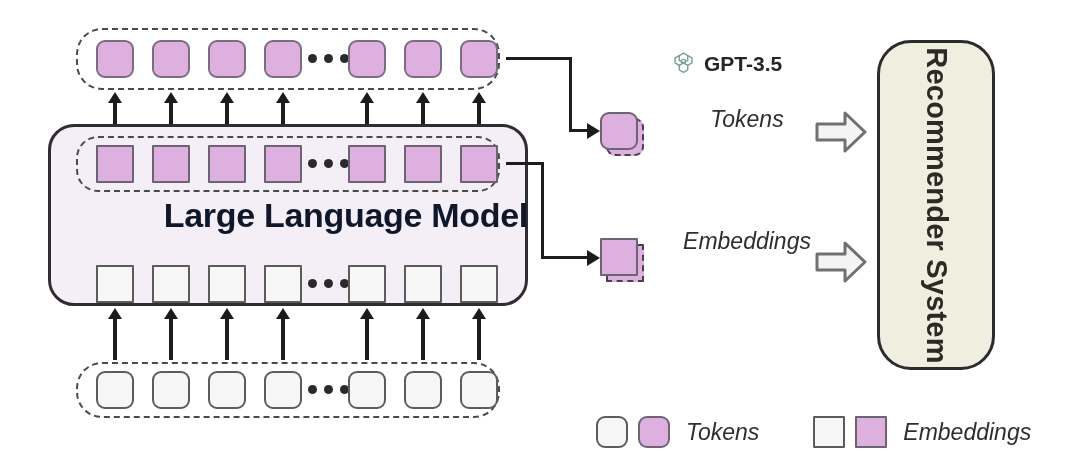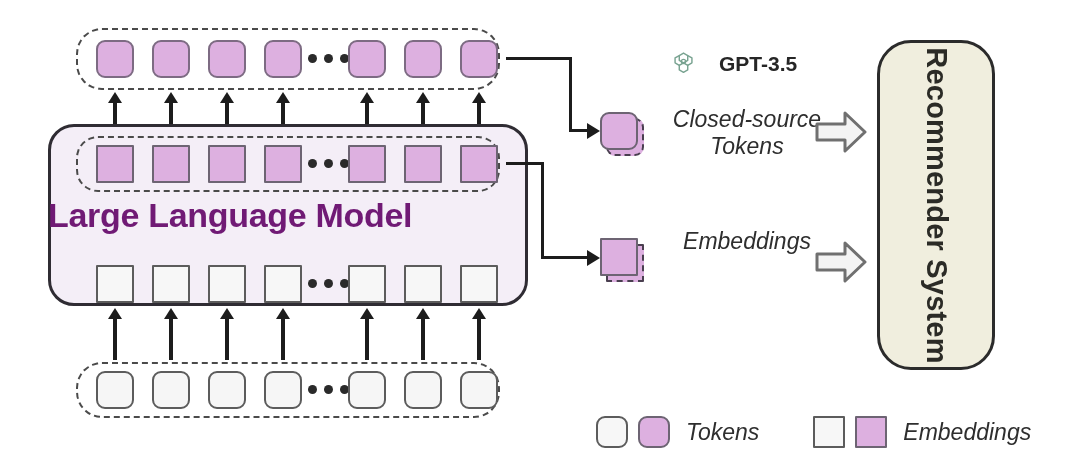--- a/index.html
+++ b/index.html
@@ -41,22 +41,22 @@
   .dots{position:absolute;display:flex;gap:7px;align-items:center;}
   .dots i{display:block;width:9px;height:9px;border-radius:50%;background:#2a2a2a;}
 
   
   #llm-box{
     position:absolute;left:48px;top:124px;width:480px;height:182px;
     background:#f4eef7;border:3px solid #2f2c33;border-radius:26px;box-sizing:border-box;
   }
   #llm-title{
     position:absolute;left:48px;top:196px;width:480px;
-    text-align:left;font-size:34px;font-weight:bold;letter-spacing:-.3px;
-    color:#701a75;
+    text-align:right;font-size:34px;font-weight:bold;letter-spacing:-.3px;
+    color:#0f172a;
   }
   #input-caption{
     position:absolute;left:48px;top:424px;width:480px;text-align:center;
     font-size:21px;color:#3c3c3c;
   }
 
   
   .varrow{position:absolute;width:14px;}
   .varrow .stem{position:absolute;left:5px;top:8px;width:4px;background:#1c1c1c;}
   .varrow .head{
@@ -83,21 +83,21 @@
   }
   .stack .front{
     position:absolute;left:0;top:0;width:38px;height:38px;box-sizing:border-box;
     background:#ddb0e0;border:2px solid #6d6473;
   }
   .stack.rounded .back,.stack.rounded .front{border-radius:9px;}
   .stack.square .back,.stack.square .front{border-radius:1px;}
 
   
   .brand{
-    position:absolute;display:flex;align-items:center;gap:24px;
+    position:absolute;display:flex;align-items:center;gap:9px;
     font-size:21px;font-weight:bold;color:#262626;white-space:nowrap;
   }
   .ital-label{
     position:absolute;font-style:italic;font-size:23px;color:#2e2e2e;
     text-align:center;line-height:1.18;white-space:nowrap;
   }
 
   
   .blockarrow{position:absolute;width:52px;height:44px;}
 
@@ -272,21 +272,20 @@
         <path fill="none" stroke="#79a391" stroke-width="1.5" stroke-linejoin="round" stroke-linecap="round" d="M7.6 5.75 3.2 8.3v5.1l4.4 2.55 4.4-2.55"></path>
         <path fill="none" stroke="#79a391" stroke-width="1.5" stroke-linejoin="round" stroke-linecap="round" d="M16.4 5.75l4.4 2.55v5.1l-4.4 2.55-4.4-2.55"></path>
         <path fill="none" stroke="#79a391" stroke-width="1.5" stroke-linejoin="round" stroke-linecap="round" d="M7.6 15.95v4.85L12 23.35l4.4-2.55v-4.85"></path>
         <circle cx="12" cy="12" r="2.2" fill="none" stroke="#79a391" stroke-width="1.4"></circle>
       </svg>
     </span>
     <span>GPT-3.5</span>
   </div>
 
   <div class="ital-label" style="left:652px;top:106px;width:190px;">
-    <div>Closed-source</div>
     <div>Tokens</div>
   </div>
 
   <div class="blockarrow" style="left:815px;top:110px;">
     <svg width="52" height="44" viewBox="0 0 52 44" aria-hidden="true">
       <path d="M2 14 H30 V3 L50 22 L30 41 V30 H2 Z" fill="#f4f4f4" stroke="#707070" stroke-width="3" stroke-linejoin="round"></path>
     </svg>
   </div>
 
   <div class="stack square" style="left:600px;top:238px;">

